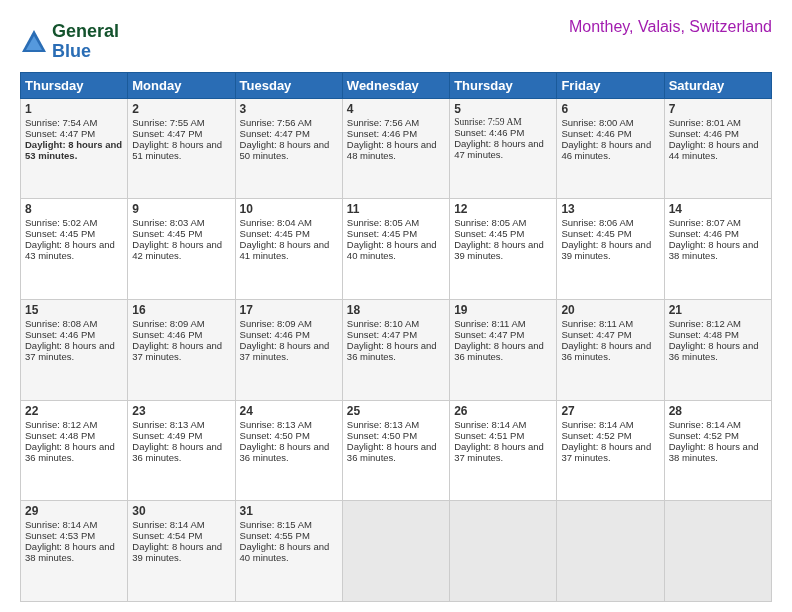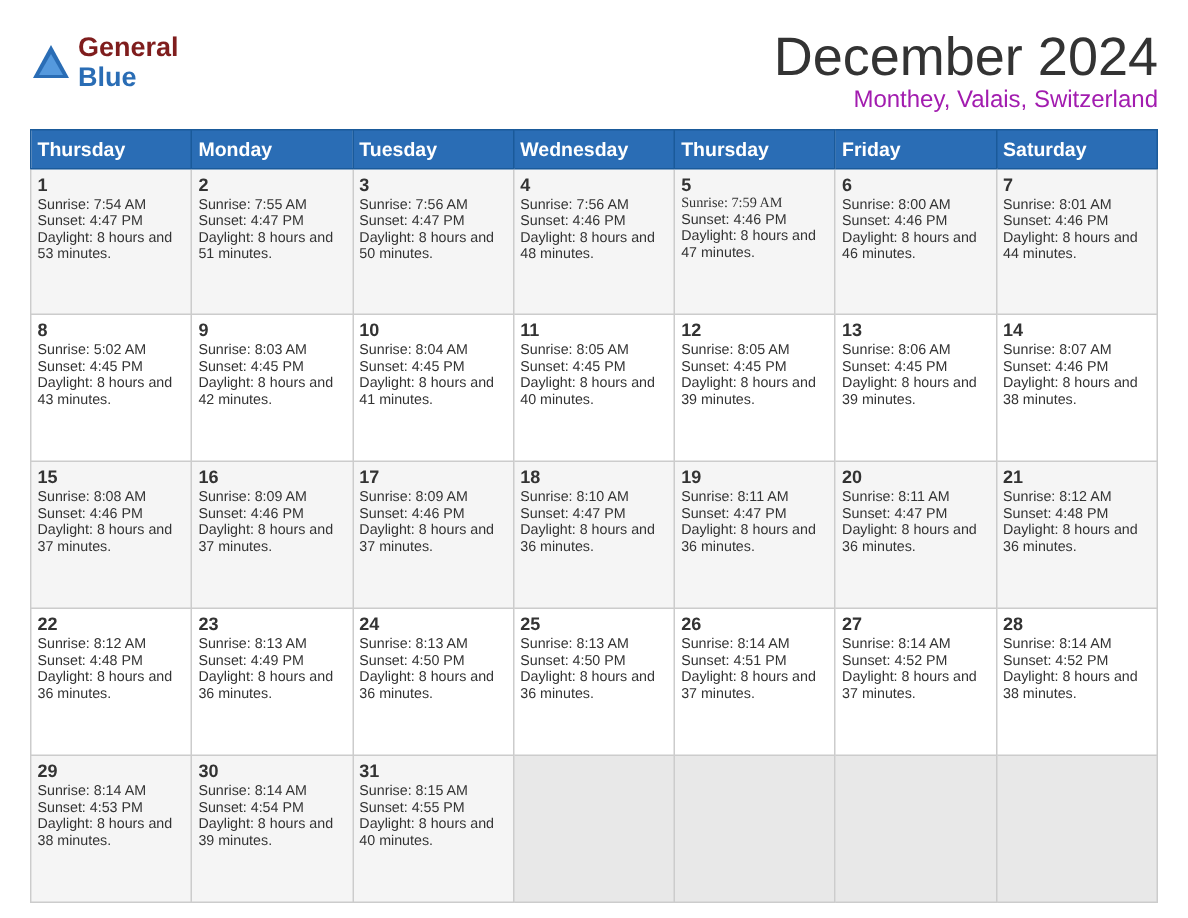--- a/index.html
+++ b/index.html
@@ -29,21 +29,21 @@
       margin-top: 4px;
     }
     .logo-text {
       display: flex;
       flex-direction: column;
       line-height: 1.1;
     }
     .logo-general {
       font-size: 18px;
       font-weight: bold;
-      color: #7f1d1d;
+      color: #14532d;
     }
     .logo-blue {
       font-size: 18px;
       font-weight: bold;
       color: #2a6db5;
     }
     .logo-icon {
       width: 28px;
       height: 28px;
       margin-right: 4px;
@@ -114,21 +114,20 @@
       <svg class="logo-icon" viewBox="0 0 28 28">
         <polygon points="14,2 26,24 2,24" fill="#2a6db5"></polygon>
         <polygon points="14,8 22,22 6,22" fill="#5599dd"></polygon>
       </svg>
       <div class="logo-text">
         <span class="logo-general">General</span>
         <span class="logo-blue">Blue</span>
       </div>
     </div>
     <div class="title-section">
-      <div class="main-title">December 2024</div>
       <div class="subtitle">Monthey, Valais, Switzerland</div>
     </div>
   </div>
 
   <table class="calendar">
     <thead>
       <tr>
       <th>Thursday</th>
           <th>Monday</th>
           <th>Tuesday</th>
@@ -137,21 +136,21 @@
           <th>Friday</th>
           <th>Saturday</th>
         </tr>
     </thead>
     <tbody id="calendar-body">
     <tr>
           <td>
             <span class="day-number">1</span>
             <span style="display: block;">Sunrise: 7:54 AM</span>
             <span style="display: block;">Sunset: 4:47 PM</span>
-            <span style="display: block;">Daylight: 8 hours and 53 minutes.</span>
+            <span style="display: block; font-weight: bold;">Daylight: 8 hours and 53 minutes.</span>
           </td>
           <td>
             <span class="day-number">2</span>
             <span style="display: block;">Sunrise: 7:55 AM</span>
             <span style="display: block;">Sunset: 4:47 PM</span>
             <span style="display: block;">Daylight: 8 hours and 51 minutes.</span>
           </td>
           <td>
             <span class="day-number">3</span>
             <span style="display: block;">Sunrise: 7:56 AM</span>

